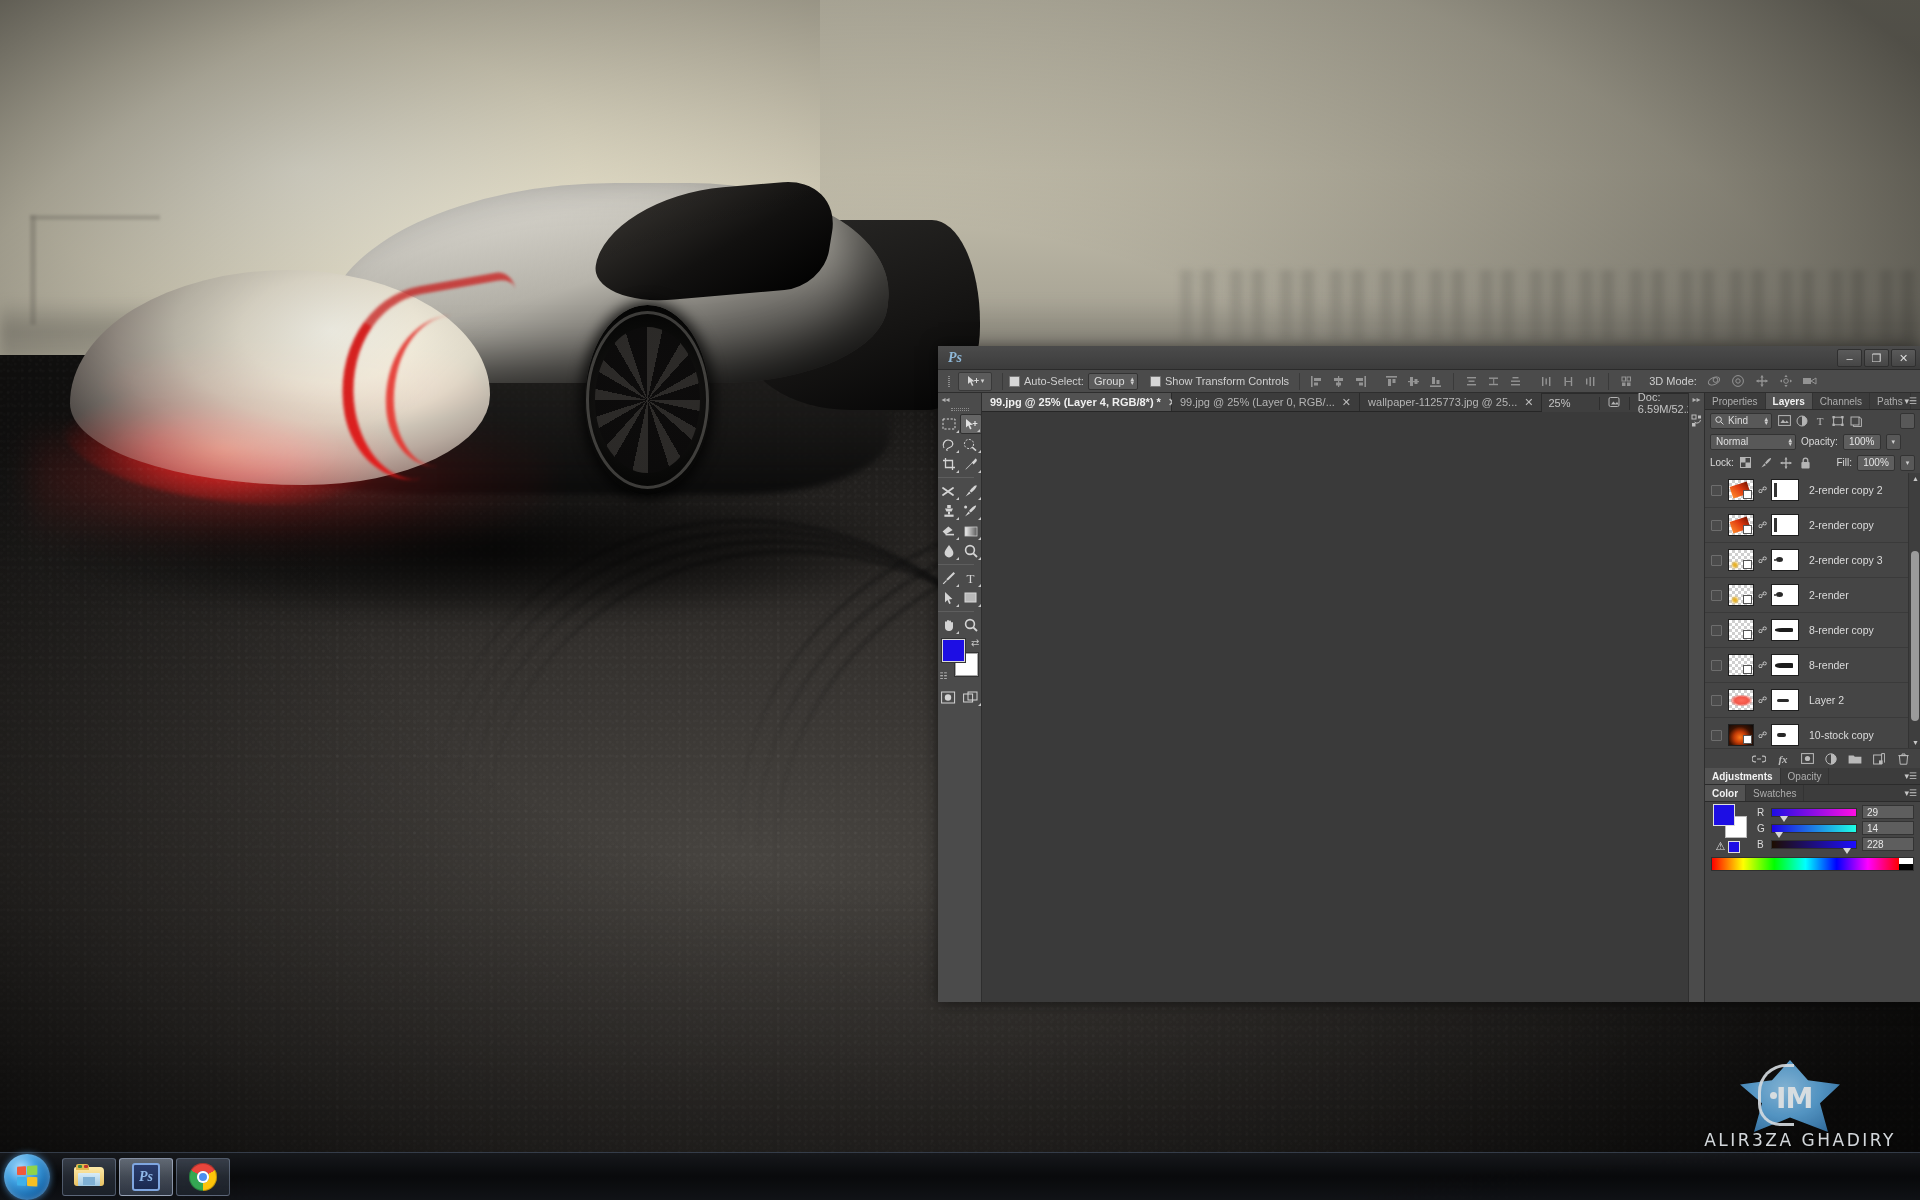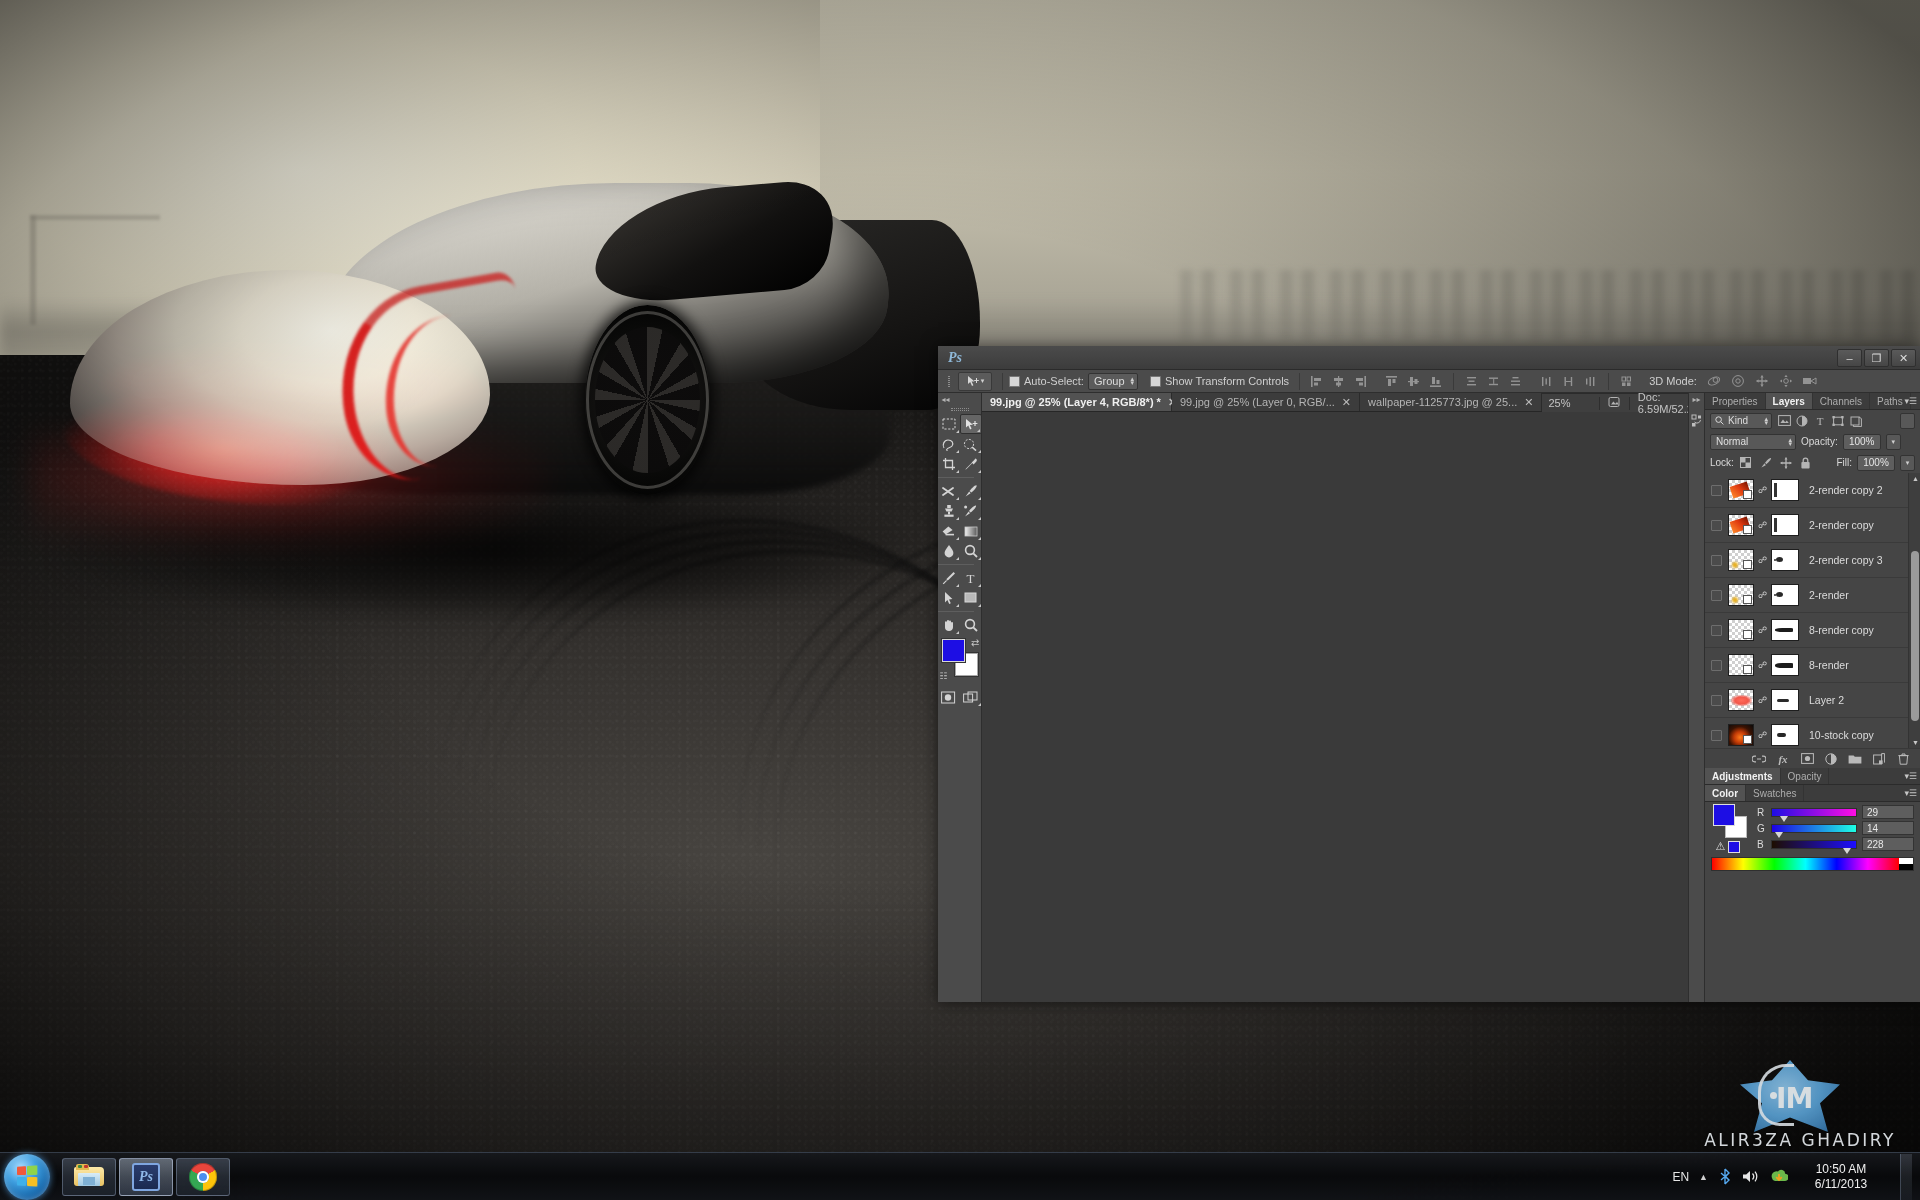--- a/index.html
+++ b/index.html
@@ -1285,39 +1285,13 @@
       </div>
     </div>
     <div class="tb-app active">
       <div class="ic-ps">Ps</div>
     </div>
     <div class="tb-app running">
       <div class="ic-chrome"></div>
     </div>
   </div>
 
-  <div class="tray">
-    <div class="tray-item">EN</div>
-    <div class="tray-item" style="font-size:9px;color:#cfcfcf;">▲</div>
-    <div class="tray-item">
-      <svg width="14" height="17">
-          <path d="M7 1 L11 5 L7 9 L7 1 M7 16 L11 12 L7 8 L7 16 M3 5 L11 12 M3 12 L11 5" stroke="#55a8f0" stroke-width="1.4" fill="none"></path>
-        </svg>
-    </div>
-    <div class="tray-item">
-      <svg width="18" height="15">
-          <path d="M1 5.5 h3.2 L8 2 v11 L4.2 9.5 H1z" fill="#e6e6e6"></path>
-          <path d="M10.5 4.5 a4.6 4.6 0 0 1 0 6 M13 2.6 a7.6 7.6 0 0 1 0 9.8" stroke="#e6e6e6" stroke-width="1.3" fill="none"></path>
-        </svg>
-    </div>
-    <div class="tray-item">
-      <svg width="18" height="16">
-          <path d="M2 9 a5 5 0 0 1 6 -6.6 4 4 0 0 1 7.2 2.3 A3.6 3.6 0 0 1 14.6 12 H5 A3.4 3.4 0 0 1 2 9z" fill="#6bb84a"></path>
-          <path d="M9 5 v5.4 M6.2 8.2 L9 11 L11.8 8.2" stroke="#f0a020" stroke-width="1.8" fill="none"></path>
-        </svg>
-    </div>
-    <div class="clock">
-      <div>10:50 AM</div>
-      <div>6/11/2013</div>
-    </div>
-    <div class="showdesk"></div>
-  </div>
 </div>
 
 </body></html>

